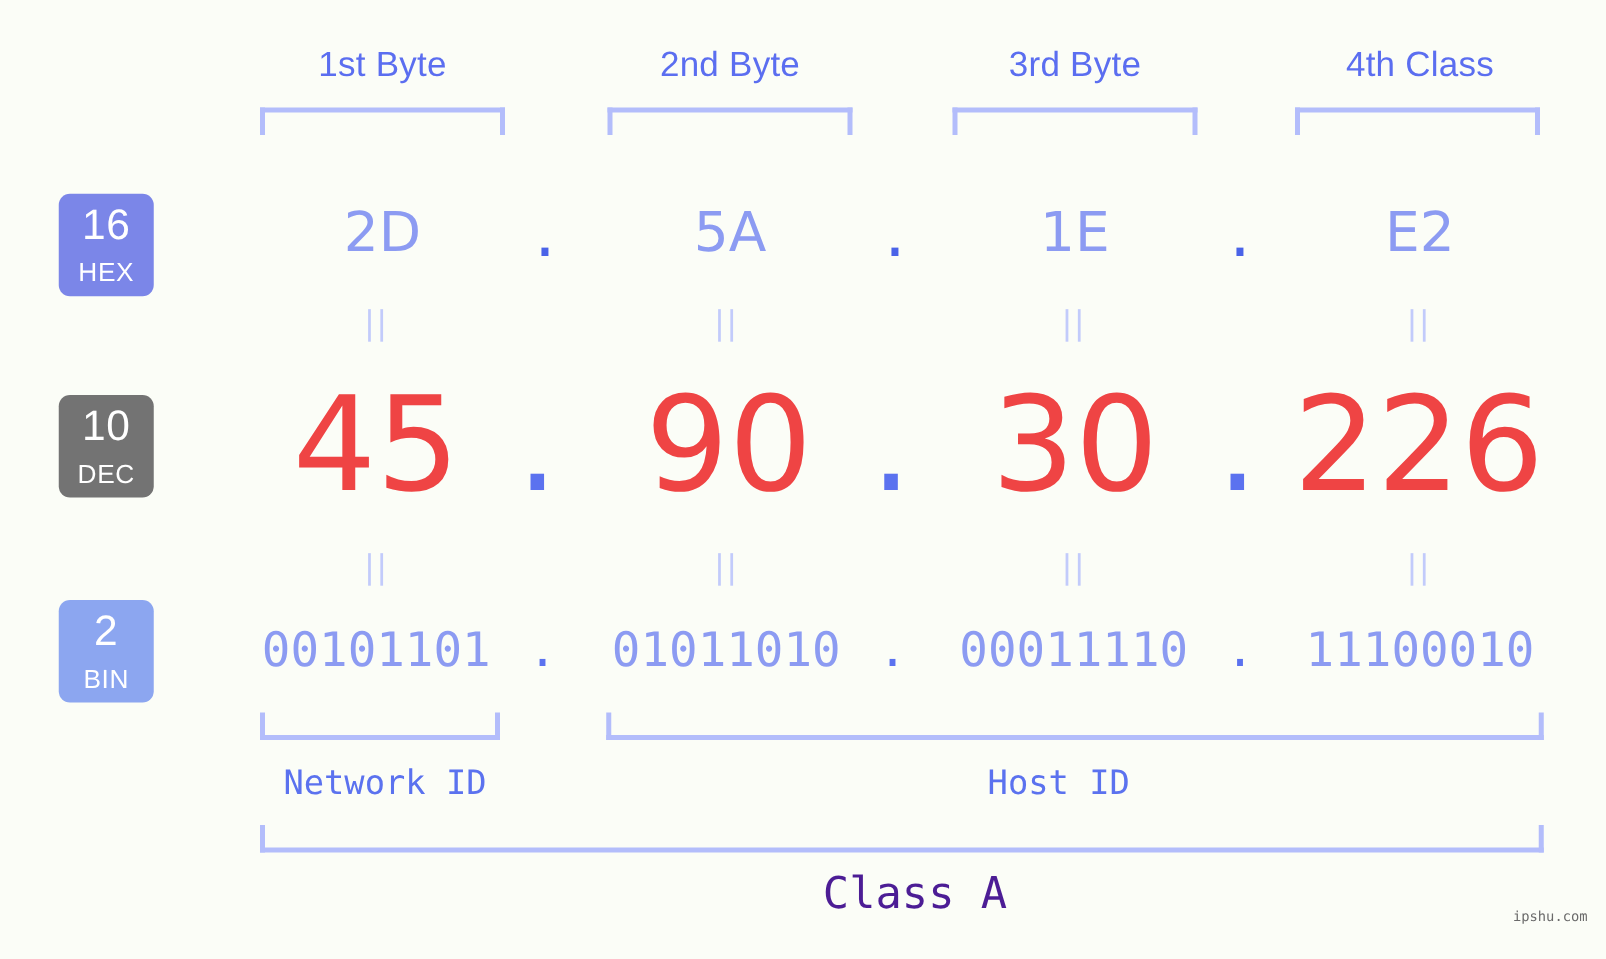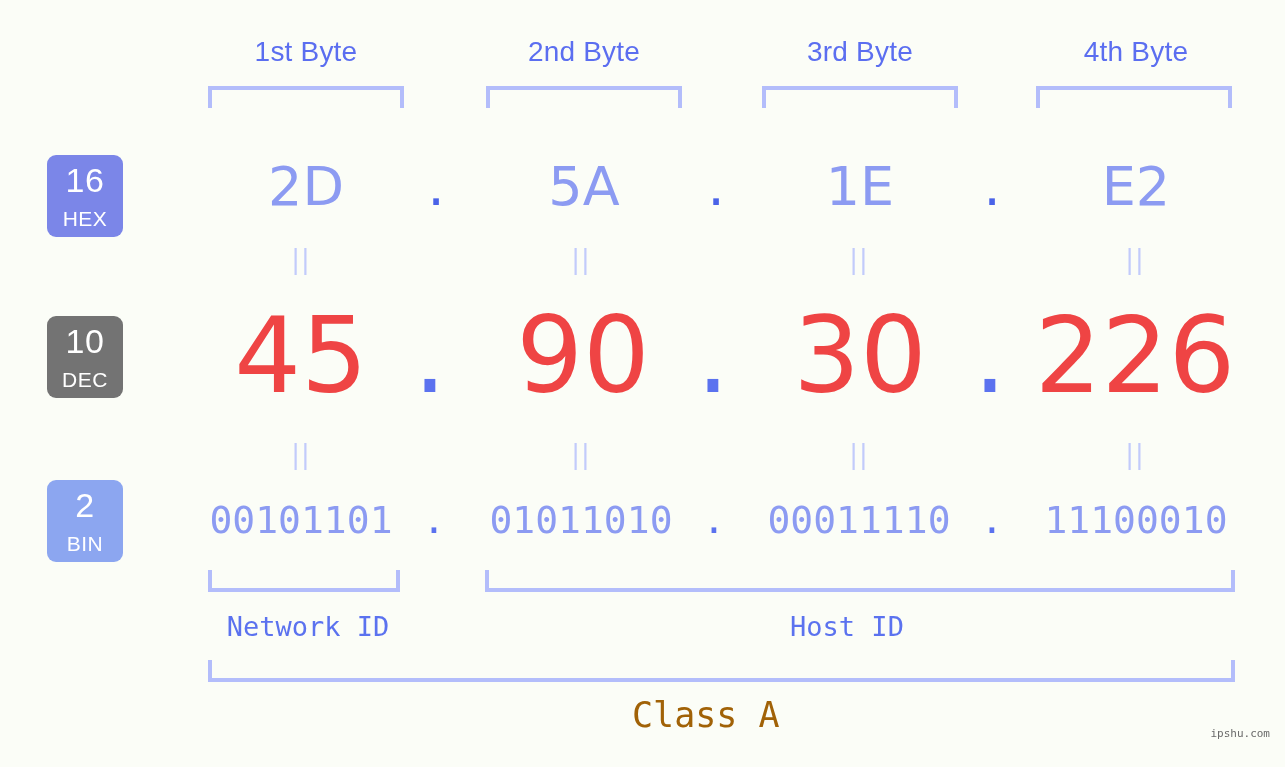--- a/index.html
+++ b/index.html
@@ -79,21 +79,21 @@
   }
 
   
   .hex-val {
     position: absolute;
     top: 152px;
     height: 70px;
     line-height: 70px;
     text-align: center;
     font-family: "DejaVu Sans", sans-serif;
-    font-size: 54px;
+    font-size: 44px;
     color: #8c9bf2;
     white-space: nowrap;
   }
   .hex-dot {
     position: absolute;
     top: 152px;
     height: 70px;
     line-height: 70px;
     text-align: center;
     font-family: "DejaVu Sans", sans-serif;
@@ -173,23 +173,24 @@
     font-size: 27px;
     color: #5b72ef;
     white-space: nowrap;
   }
 
   
   .class-label {
     position: absolute;
     height: 50px;
     line-height: 50px;
+    text-align: center;
     font-family: "DejaVu Sans Mono", monospace;
     font-size: 35px;
-    color: #a16207;
+    color: #4c1d95;
     white-space: nowrap;
   }
 
   
   .watermark {
     position: absolute;
     right: 15px;
     bottom: 27px;
     font-family: "DejaVu Sans Mono", monospace;
     font-size: 11px;
@@ -199,21 +200,21 @@
   }
 </style>
 </head>
 <body>
 
 <div class="stage">
 
   <div class="byte-label" style="left:206px;width:200px;">1st Byte</div>
   <div class="byte-label" style="left:484px;width:200px;">2nd Byte</div>
   <div class="byte-label" style="left:760px;width:200px;">3rd Byte</div>
-  <div class="byte-label" style="left:1036px;width:200px;">4th Byte</div>
+  <div class="byte-label" style="left:1036px;width:200px;">4th Class</div>
 
   <div class="bracket down" style="left:208px;top:86px;width:196px;"></div>
   <div class="bracket down" style="left:486px;top:86px;width:196px;"></div>
   <div class="bracket down" style="left:762px;top:86px;width:196px;"></div>
   <div class="bracket down" style="left:1036px;top:86px;width:196px;"></div>
 
   <div class="badge" style="top:155px;background:#7b86e8;">
     <span class="num">16</span>
     <span class="unit">HEX</span>
   </div>

